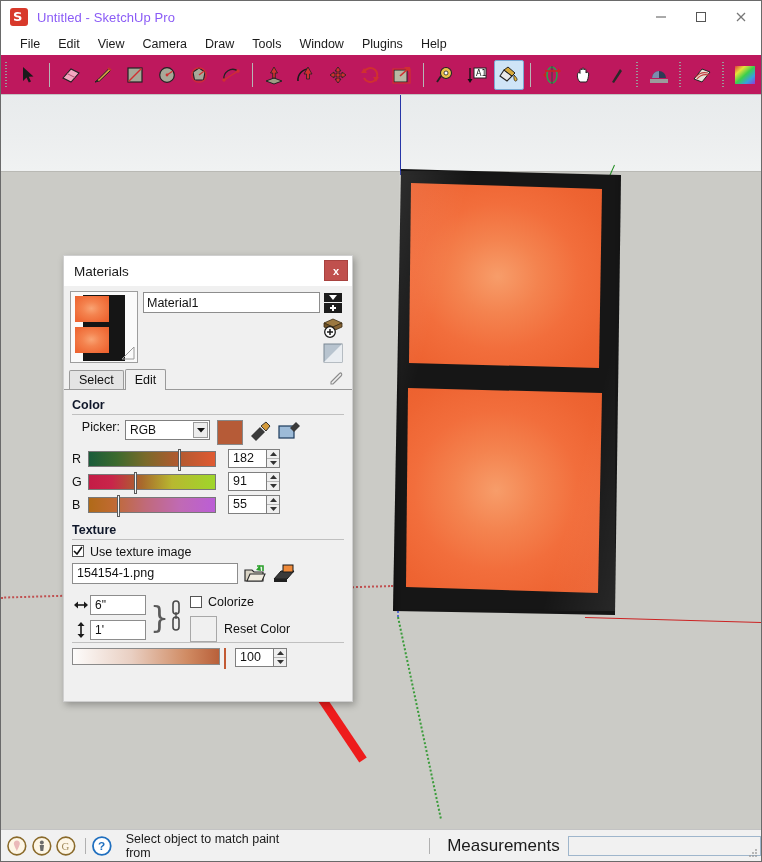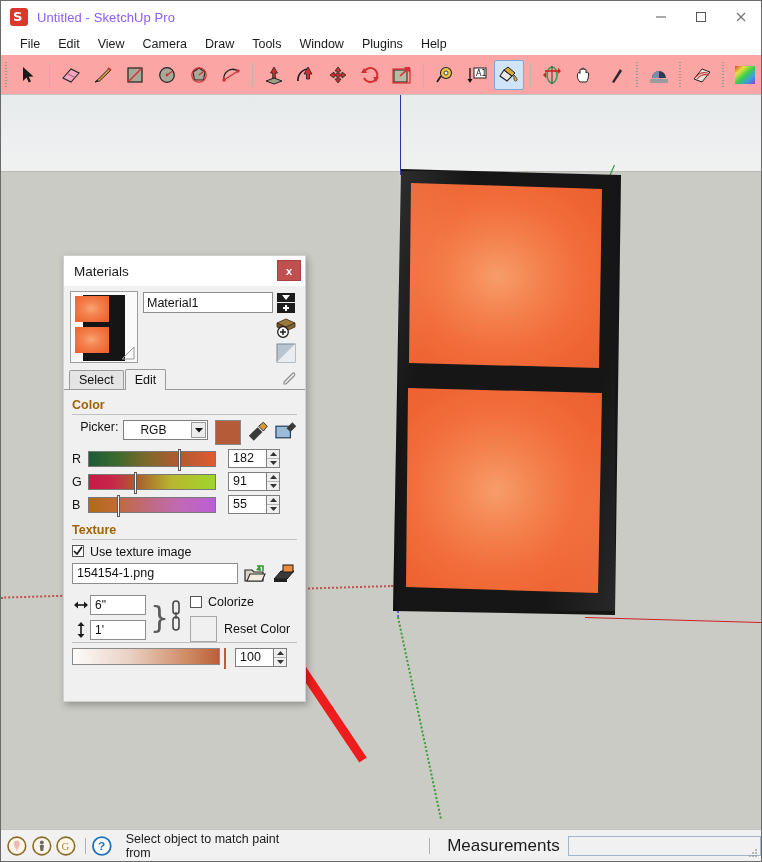--- a/index.html
+++ b/index.html
@@ -56,21 +56,21 @@
   }
   .menu-item {
     padding:2px 9px; color:#1b1b1b; font-size:12.5px;
     white-space:nowrap;
   }
 
   
   .toolbar {
     height:40px; flex:0 0 40px;
     display:flex; align-items:center;
-    background:#fca5a5;
+    background:#be185d;
     border-bottom:1px solid #c3c3c3;
     position:relative;
   }
   .grip {
     width:7px; height:26px; margin:0 2px 0 2px;
     background-image:
       repeating-linear-gradient(to bottom,#9a9a9a 0 1px, transparent 1px 3px);
     background-position:2px 0;
     background-size:2px 100%;
     background-repeat:repeat-y;
@@ -172,21 +172,21 @@
   
   .annot-arrow {
     position:absolute; left:228px; top:483px;
     width:150px; height:195px;
     pointer-events:none;
   }
 
   
   .materials-dlg {
     position:absolute; left:62px; top:160px;
-    width:243px; height:447px;
+    width:290px; height:447px;
     background:#f0f0f0;
     border:1px solid #cfcfcf;
     box-shadow:2px 3px 7px rgba(0,0,0,0.28);
     display:flex; flex-direction:column;
     font-size:12px;
   }
   .dlg-title {
     height:30px; flex:0 0 30px;
     background:#ffffff;
     display:flex; align-items:center;
@@ -266,36 +266,36 @@
   .tab-spacer { flex:1 1 auto; }
   .tab-eyedrop {
     width:22px; height:20px; margin-right:5px;
     display:flex; align-items:center; justify-content:center;
   }
 
   .dlg-body {
     flex:1 1 auto; padding:4px 8px 0 8px; position:relative;
   }
   .sect-head {
-    font-size:12.5px; font-weight:bold; color:#a16207;
+    font-size:12.5px; font-weight:bold; color:#0f172a;
     margin:4px 0 2px 0;
   }
   .sect-rule {
     height:1px; background:#c0c0c0; margin-bottom:5px;
   }
   .row { display:flex; align-items:flex-start; margin-bottom:4px; }
   .lbl { font-size:12.5px; color:#111; }
 
   .picker-label { width:48px; text-align:right; margin-right:5px; }
   select.picker {
     width:85px; height:20px;
     font-family:"Liberation Sans", sans-serif; font-size:12px;
     border:1px solid #7f7f7f; background:#fff; color:#111;
     -webkit-appearance:none; appearance:none;
-    padding:0 16px 0 16px;
+    padding:0 16px 0 4px;
   }
   .picker-wrap { position:relative; }
   .picker-arrow {
     position:absolute; right:2px; top:2px;
     width:15px; height:16px; background:#ececec;
     border:1px solid #9a9a9a;
     display:flex; align-items:center; justify-content:center;
     pointer-events:none;
   }
   .color-swatch {

